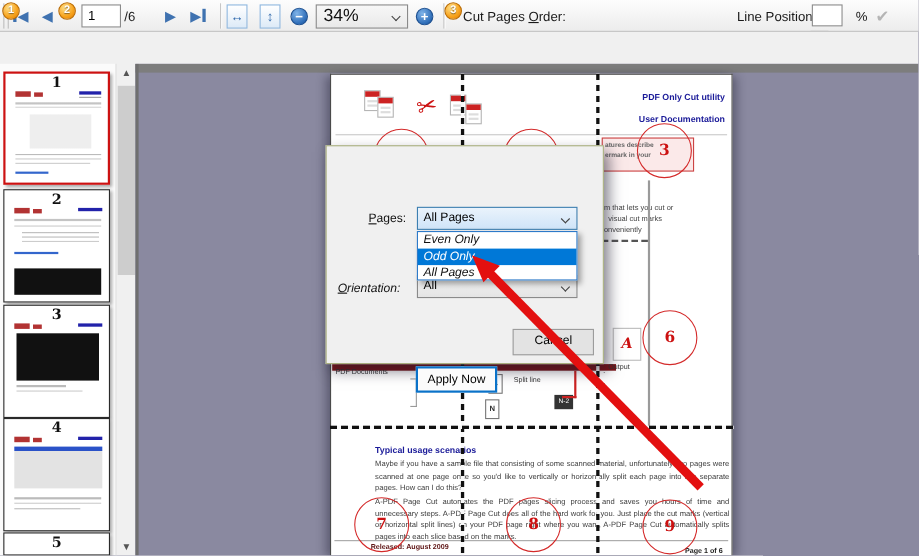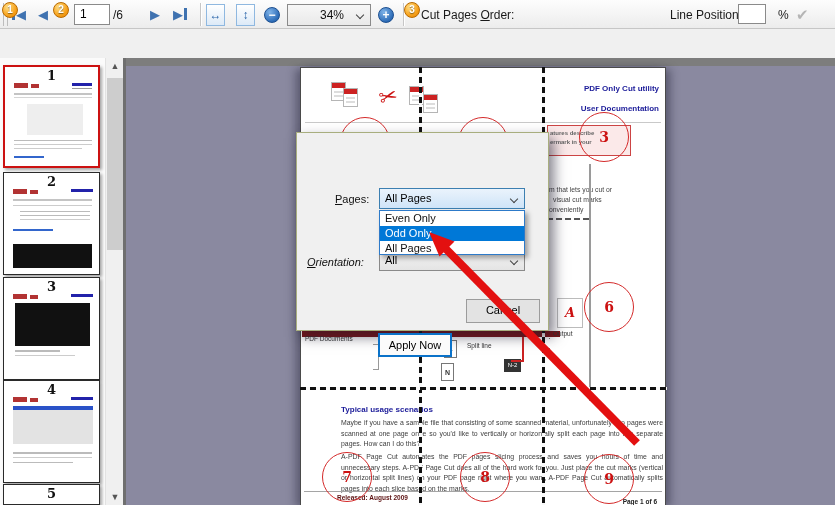--- a/index.html
+++ b/index.html
@@ -60,21 +60,21 @@
   
   .navbtn { top:7px; color:#3f72b0; font-size:13px; cursor:default; }
   .navbar-l::before, .navbar-r::after { content:""; display:inline-block; width:3px; height:12px; background:#3f72b0; vertical-align:-1px; }
   .navbar-l::before { margin-right:1px; } .navbar-r::after { margin-left:1px; }
   .pg-input { left:74px; top:4px; width:36px; height:21px; background:#fff; border:1px solid #8a8a8a; font-size:12px; padding-left:5px; line-height:19px; }
   .fit-btn { top:4px; width:19px; height:22px; border:1px solid #8fb8e0; background:linear-gradient(#ffffff,#ddeaf7);
              color:#2c66aa; font-size:12px; text-align:center; line-height:20px; }
   .zoom-btn { top:7px; width:16px; height:16px; border-radius:50%; border:1px solid #1d5091; color:#fff;
               background:radial-gradient(circle at 35% 30%,#7fb3e8,#2e6db8 70%,#1d5091);
               font:bold 12px/14px "Liberation Sans",sans-serif; text-align:center; }
-  .combo { border:1px solid #8a8a8a; background:linear-gradient(#f7f7f7,#e9e9e9); font-size:12px; padding-left:6px; color:#111;text-align:center; }
+  .combo { border:1px solid #8a8a8a; background:linear-gradient(#f7f7f7,#e9e9e9); font-size:16px; padding-left:6px; color:#111; }
   .combo .chev, .dcombo .chev { position:absolute; right:7px; top:7px; width:6px; height:6px;
         border-right:1.6px solid #444; border-bottom:1.6px solid #444; transform:rotate(45deg); }
   .small-input { background:#fff; border:1px solid #8a8a8a; }
   .gray-check { color:#b5b5b5; font-size:15px; }
 
   
   #sidebar { position:absolute; left:0; top:58px; width:105px; height:447px; background:#fbfbfb; }
   .thumb { position:absolute; left:3px; width:97px; height:103px; background:#fff; border:1px solid #2a2a2a;
            box-shadow:2px 2px 3px rgba(0,0,0,.35); }
   .thumb.sel { border:2px solid #cc1111; }
@@ -168,21 +168,21 @@
   #dialog .globe { position:absolute; left:9px; top:6px; width:14px; height:14px; border-radius:50%;
             background:radial-gradient(circle at 35% 30%,#cfe6ff,#5796d8 45%,#1f5fae); }
   #dialog .dtitle { position:absolute; left:30px; top:6px; font-size:12px; color:#222; }
   #dialog .dclose { position:absolute; right:10px; top:5px; font-size:13px; color:#333; }
   .dlabel { position:absolute; font-size:11px; color:#111; }
   .dcombo { position:absolute; left:82px; width:146px; height:21px; font-size:11px; line-height:19px; padding-left:5px; }
   .combo-focus { top:55px; background:linear-gradient(#eaf3fc,#cfe4f8); border:1px solid #3c7fb1; }
   .combo-plain { top:117px; background:linear-gradient(#f4f4f4,#e4e4e4); border:1px solid #8a8a8a; }
   .dlist { position:absolute; left:82px; top:77px; width:146px; height:45px; background:#fff;
            border:1px solid #2d7ac9; box-shadow:3px 3px 5px rgba(0,0,0,.35); z-index:2; }
-  .dopt { height:15px; font-size:11px; line-height:15px; padding-left:5px; color:#111; }
+  .dopt { height:15px; font-size:11px; line-height:15px; padding-left:5px; color:#111;font-style:italic; }
   .dopt.hl { background:#0078d7; color:#fff; }
   .dbtn { position:absolute; top:166px; width:74px; height:24px; font-size:11px; text-align:center; line-height:21px; }
   .btn-apply { left:81px; background:#fbfbfb; border:2px solid #0a72c9;margin-top:34px; }
   .btn-cancel { left:169px; background:#e3e3e3; border:1px solid #9c9c9c; }
 
   #arrow-svg { position:absolute; left:0; top:0; z-index:30; pointer-events:none; }
 </style>
 </head>
 <body>
 

